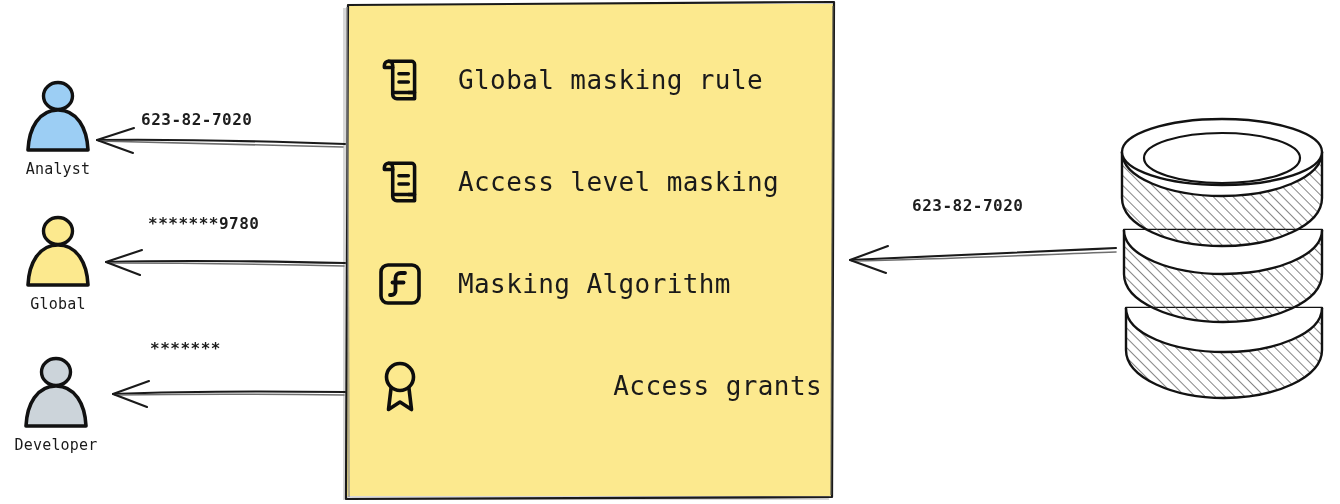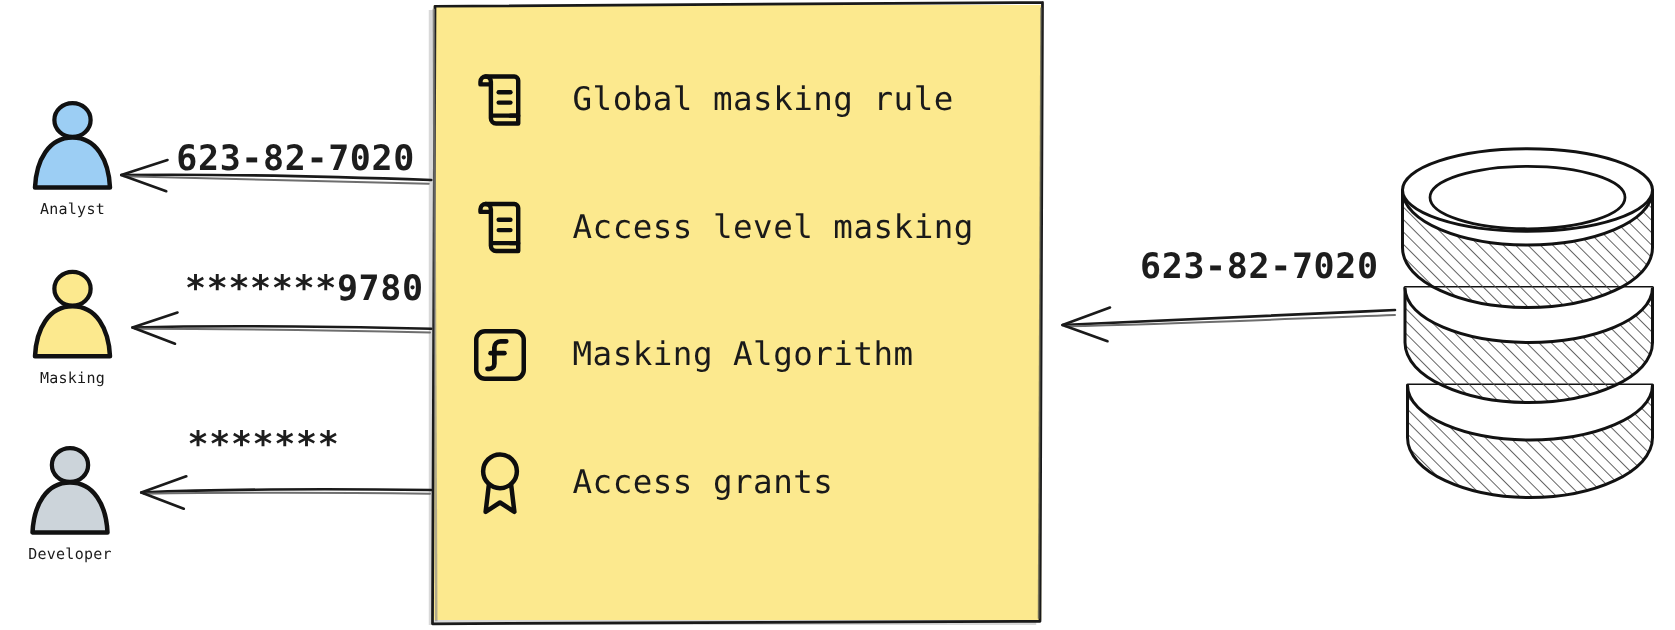--- a/index.html
+++ b/index.html
@@ -29,35 +29,35 @@
     text-align: center;
   }
   .actor-figure {
     display: block;
     margin: 0 auto;
   }
   .actor-label {
     display: block;
     margin-top: 2px;
     font-family: "DejaVu Sans Mono", "Liberation Mono", monospace;
-    font-size: 12px;
+    font-size: 15px;
     letter-spacing: 0.2px;
     color: #1a1a1a;
     white-space: nowrap;
   }
 
   .actor-analyst   { left: 2px;  top: 80px;  }
   .actor-support   { left: 2px;  top: 215px; }
   .actor-developer { left: 0px;  top: 356px; }
 
   
   .flow-label {
     position: absolute;
     font-family: "DejaVu Sans Mono", "Liberation Mono", monospace;
-    font-size: 28px;
+    font-size: 16px;
     font-weight: 700;
     color: #1d1d1d;
     letter-spacing: 0.5px;
     white-space: nowrap;
   }
   .lbl-analyst   { left: 141px; top: 110px; }
   .lbl-support   { left: 148px; top: 214px; }
   .lbl-developer { left: 150px; top: 339px; }
   .lbl-db        { left: 912px; top: 196px; }
 
@@ -92,21 +92,21 @@
     left: 372px;
     top: 52px;
     width: 450px;
   }
   .panel-item {
     display: flex;
     align-items: center;
     height: 56px;
     margin-bottom: 46px;
   }
-  .panel-item:last-child { margin-bottom: 0; }
+  .panel-item:last-child { margin-bottom: 0; justify-content: space-between; }
   .panel-item-icon {
     width: 56px;
     height: 56px;
     flex: 0 0 56px;
     display: flex;
     align-items: center;
     justify-content: center;
   }
   .panel-item-label {
     margin-left: 30px;
@@ -207,21 +207,21 @@
       <path d="M37 30 C18 30 8 48 7 70 L67 70 C66 48 56 30 37 30 Z" fill="#9ccef4" stroke="#111111" stroke-width="3.6" stroke-linejoin="round"></path>
     </svg>
     <span class="actor-label">Analyst</span>
   </div>
 
   <div class="actor actor-support">
     <svg class="actor-figure" width="74" height="78" viewBox="0 0 74 78">
       <ellipse cx="37" cy="16" rx="14.5" ry="13.5" fill="#fce98e" stroke="#111111" stroke-width="3.4"></ellipse>
       <path d="M37 30 C18 30 8 48 7 70 L67 70 C66 48 56 30 37 30 Z" fill="#fce98e" stroke="#111111" stroke-width="3.6" stroke-linejoin="round"></path>
     </svg>
-    <span class="actor-label">Masking</span>
+    <span class="actor-label">Global</span>
   </div>
 
   <div class="actor actor-developer">
     <svg class="actor-figure" width="74" height="78" viewBox="0 0 74 78">
       <ellipse cx="37" cy="16" rx="14.5" ry="13.5" fill="#ccd4da" stroke="#111111" stroke-width="3.4"></ellipse>
       <path d="M37 30 C18 30 8 48 7 70 L67 70 C66 48 56 30 37 30 Z" fill="#ccd4da" stroke="#111111" stroke-width="3.6" stroke-linejoin="round"></path>
     </svg>
     <span class="actor-label">Developer</span>
   </div>
 

